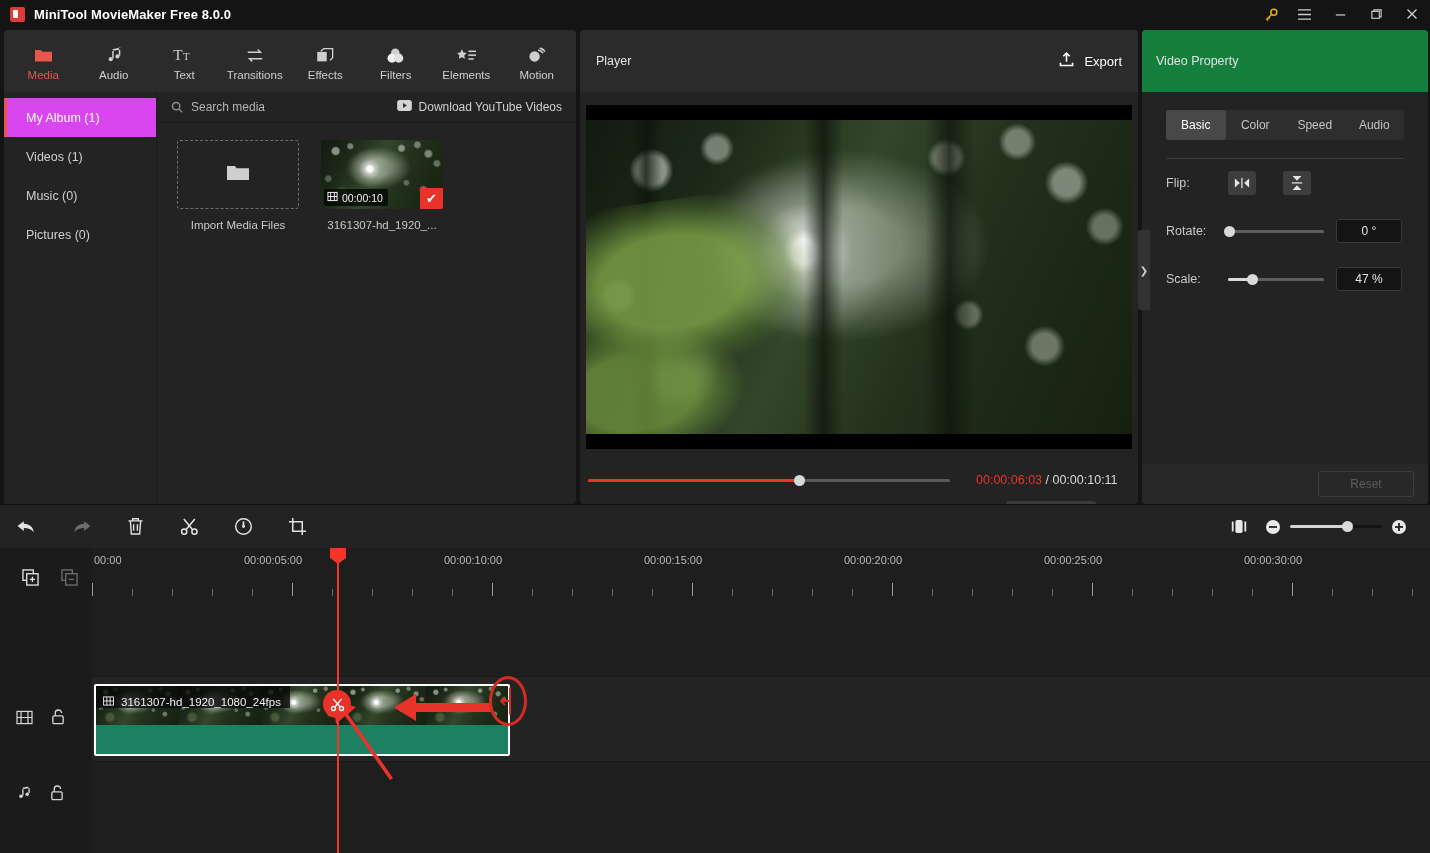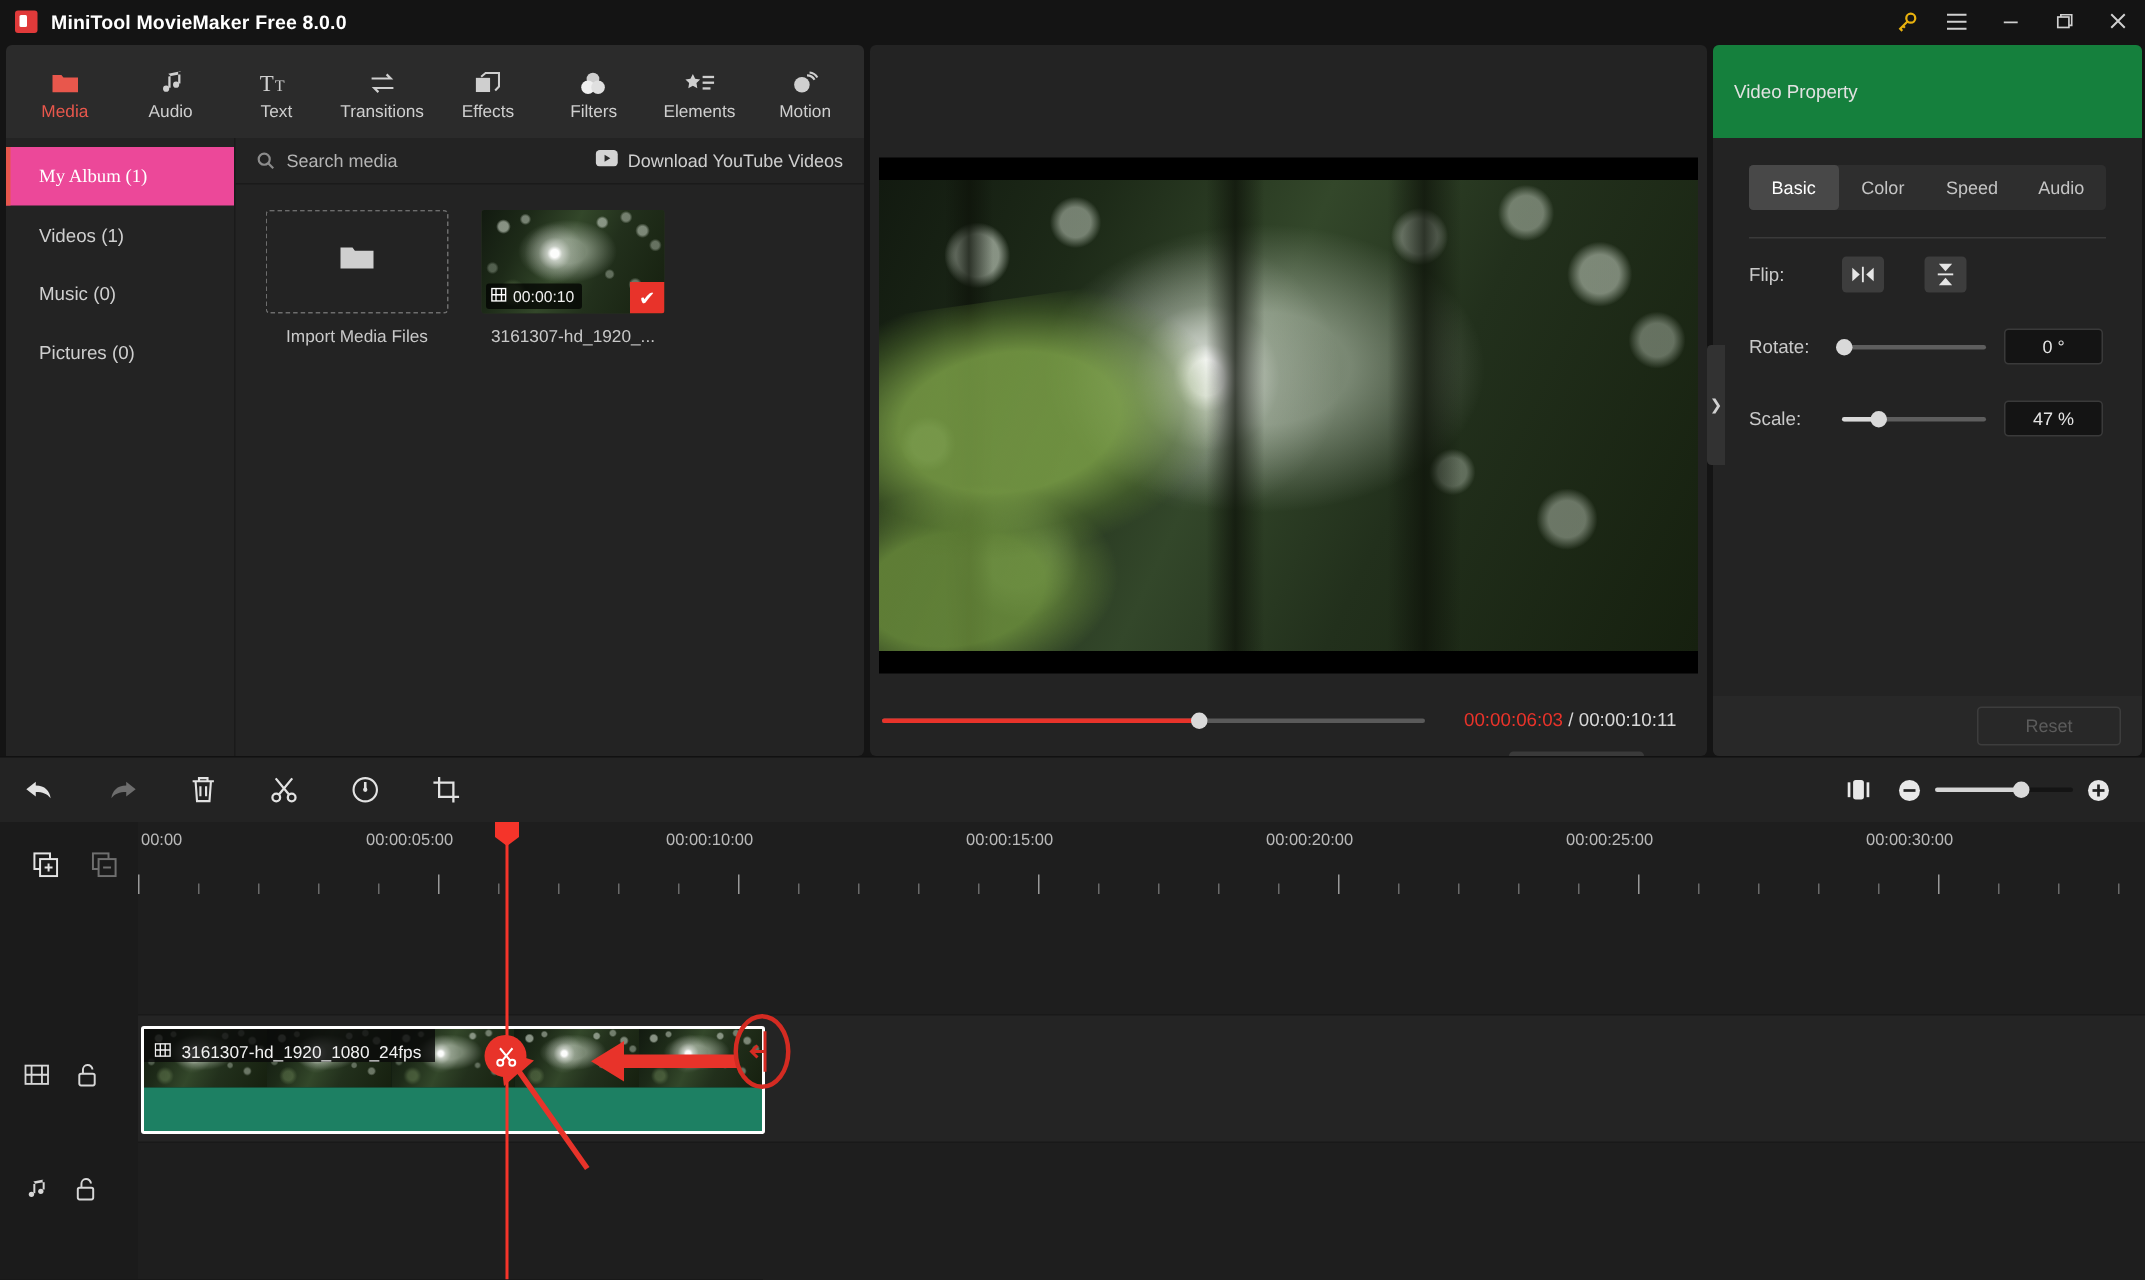--- a/index.html
+++ b/index.html
@@ -54,21 +54,21 @@
   
   .mediapanel {
     position: absolute; left: 4px; top: 92px; width: 572px; height: 412px;
     background: #232323; border-radius: 0 0 4px 4px; display: flex;
   }
   .albumlist { width: 152px; background: #232323; padding-top: 6px; }
   .album {
     height: 39px; display: flex; align-items: center; padding-left: 22px;
     font-size: 12.5px; color: #cfcfcf; position: relative;
   }
-  .album.active { background: #ec4899; color: #ffffff; font-family: Liberation Serif, serif; }
+  .album.active { background: #d946ef; color: #ffffff; }
   .album.active:before {
     content: ""; position: absolute; left: 0; top: 0; width: 3px; height: 39px;
     background: #e8574c;
   }
   .medialist { flex: 1; border-left: 1px solid #1a1a1a; }
   .searchrow {
     height: 31px; display: flex; align-items: center; padding: 0 14px;
     border-bottom: 1px solid #1a1a1a; font-size: 12px; color: #b4b4b4;
   }
   .searchrow .s-ic { margin-right: 8px; display: flex; color: #8c8c8c; }
@@ -390,20 +390,31 @@
             </div>
             <div class="checkmk">✔</div>
           </div>
           <div class="cellcap">3161307-hd_1920_...</div>
         </div>
       </div>
     </div>
   </div>
 
   <div class="playerpanel">
+    <div class="playerhead">
+      <span>Player</span>
+      <span class="exportbtn">
+        <span>
+          <svg width="17" height="17" viewBox="0 0 18 18" fill="none" stroke="#fff" stroke-width="1.7">
+              <path d="M9 11.5V2.4M5.6 5.6 9 2.2l3.4 3.4M2.6 12.4v3h12.8v-3"></path>
+            </svg>
+        </span>
+        <span>Export</span>
+      </span>
+    </div>
 
     <div class="stage">
       <div class="video">
         <div class="forest"></div>
         <div class="trunk" style="left:40%;width:7%"></div>
         <div class="trunk" style="left:62%;width:9%"></div>
         <div class="trunk" style="left:8%;width:6%"></div>
         <div class="fern"></div>
       </div>
     </div>

